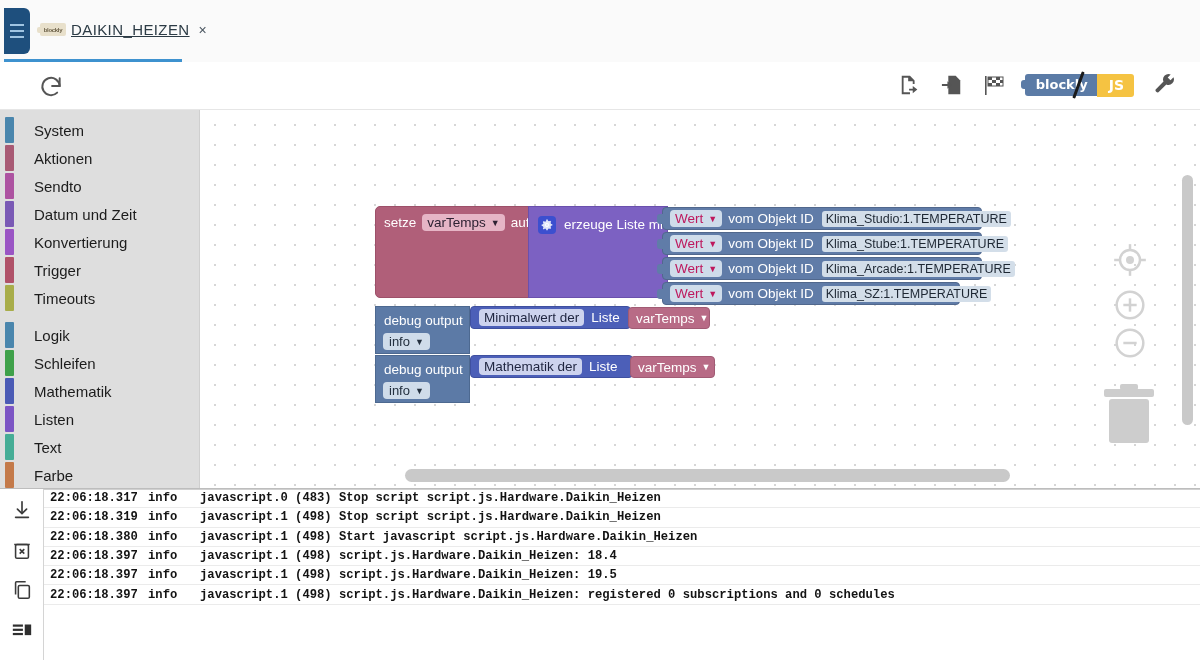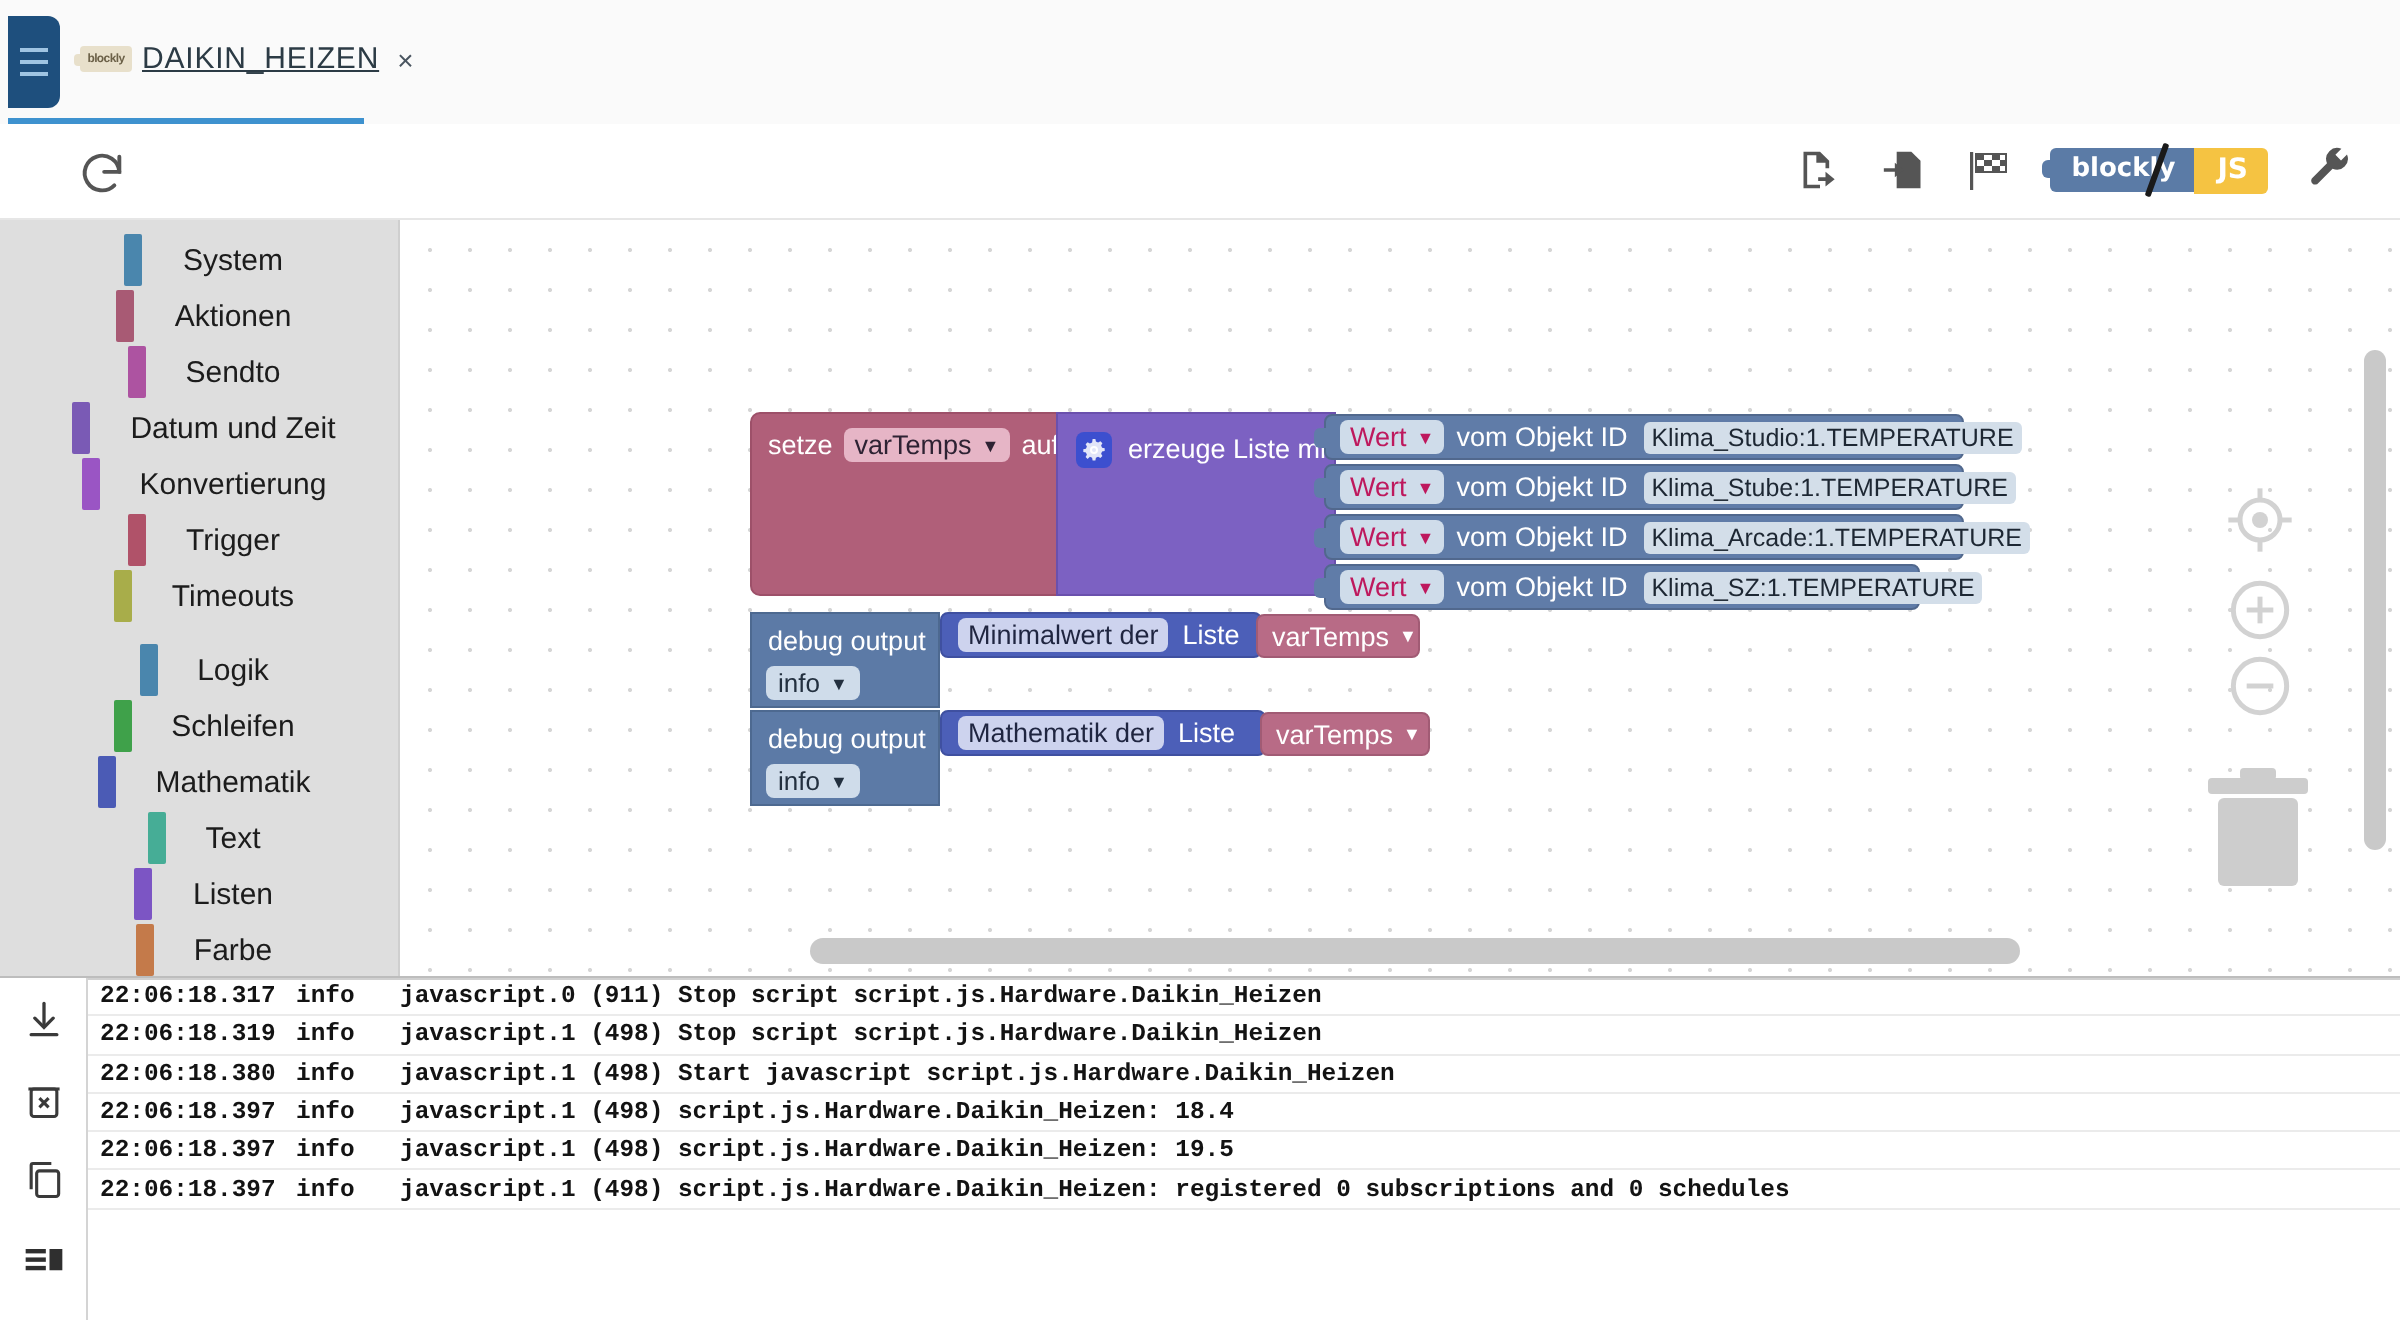--- a/index.html
+++ b/index.html
@@ -81,21 +81,21 @@
   }
 
   
   .main { position: absolute; left: 0; top: 110px; width: 1200px; height: 378px; }
 
   .flyout {
     position: absolute; left: 0; top: 0; width: 200px; height: 378px;
     background: #dedede; border-right: 1px solid #cfcfcf;
   }
   .cat {
-    display: flex; align-items: center; height: 28px; cursor: pointer; padding-left: 5px; justify-content: center;
+    display: flex; align-items: center; height: 28px; cursor: pointer; padding-left: 5px;
   }
   .cat .sw { width: 9px; height: 26px; flex: 0 0 auto; border-radius: 1px; }
   .cat .lbl {
     margin-left: 20px; font-size: 15px; color: #1c1c1c; white-space: nowrap;
   }
   .cat-gap { height: 9px; }
 
   .workspace {
     position: absolute; left: 200px; top: 0; width: 1000px; height: 378px;
     background-color: #ffffff; overflow: hidden;
@@ -323,26 +323,26 @@
       </div>
       <div class="cat">
         <span class="sw" style="background:#3fa14a"></span>
         <span class="lbl">Schleifen</span>
       </div>
       <div class="cat">
         <span class="sw" style="background:#4b5bb5"></span>
         <span class="lbl">Mathematik</span>
       </div>
       <div class="cat">
+        <span class="sw" style="background:#7c55c4"></span>
+        <span class="lbl">Listen</span>
+      </div>
+      <div class="cat">
         <span class="sw" style="background:#46ad96"></span>
         <span class="lbl">Text</span>
-      </div>
-      <div class="cat">
-        <span class="sw" style="background:#7c55c4"></span>
-        <span class="lbl">Listen</span>
       </div>
       <div class="cat">
         <span class="sw" style="background:#c47a4a"></span>
         <span class="lbl">Farbe</span>
       </div>
     </div>
 
     <div class="workspace">
 
       <div class="blk" id="blk-setze">
@@ -516,21 +516,21 @@
           <circle cx="12" cy="12" r="2.8"></circle>
           <line x1="3" y1="20" x2="21" y2="4"></line>
         </svg>
       </div>
     </div>
 
     <div class="logrows">
       <div class="logrow">
         <span class="c-ts">22:06:18.317</span>
         <span class="c-lv">info</span>
-        <span class="c-msg">javascript.0 (911) Stop script script.js.Hardware.Daikin_Heizen</span>
+        <span class="c-msg">javascript.0 (483) Stop script script.js.Hardware.Daikin_Heizen</span>
       </div>
       <div class="logrow">
         <span class="c-ts">22:06:18.319</span>
         <span class="c-lv">info</span>
         <span class="c-msg">javascript.1 (498) Stop script script.js.Hardware.Daikin_Heizen</span>
       </div>
       <div class="logrow">
         <span class="c-ts">22:06:18.380</span>
         <span class="c-lv">info</span>
         <span class="c-msg">javascript.1 (498) Start javascript script.js.Hardware.Daikin_Heizen</span>

